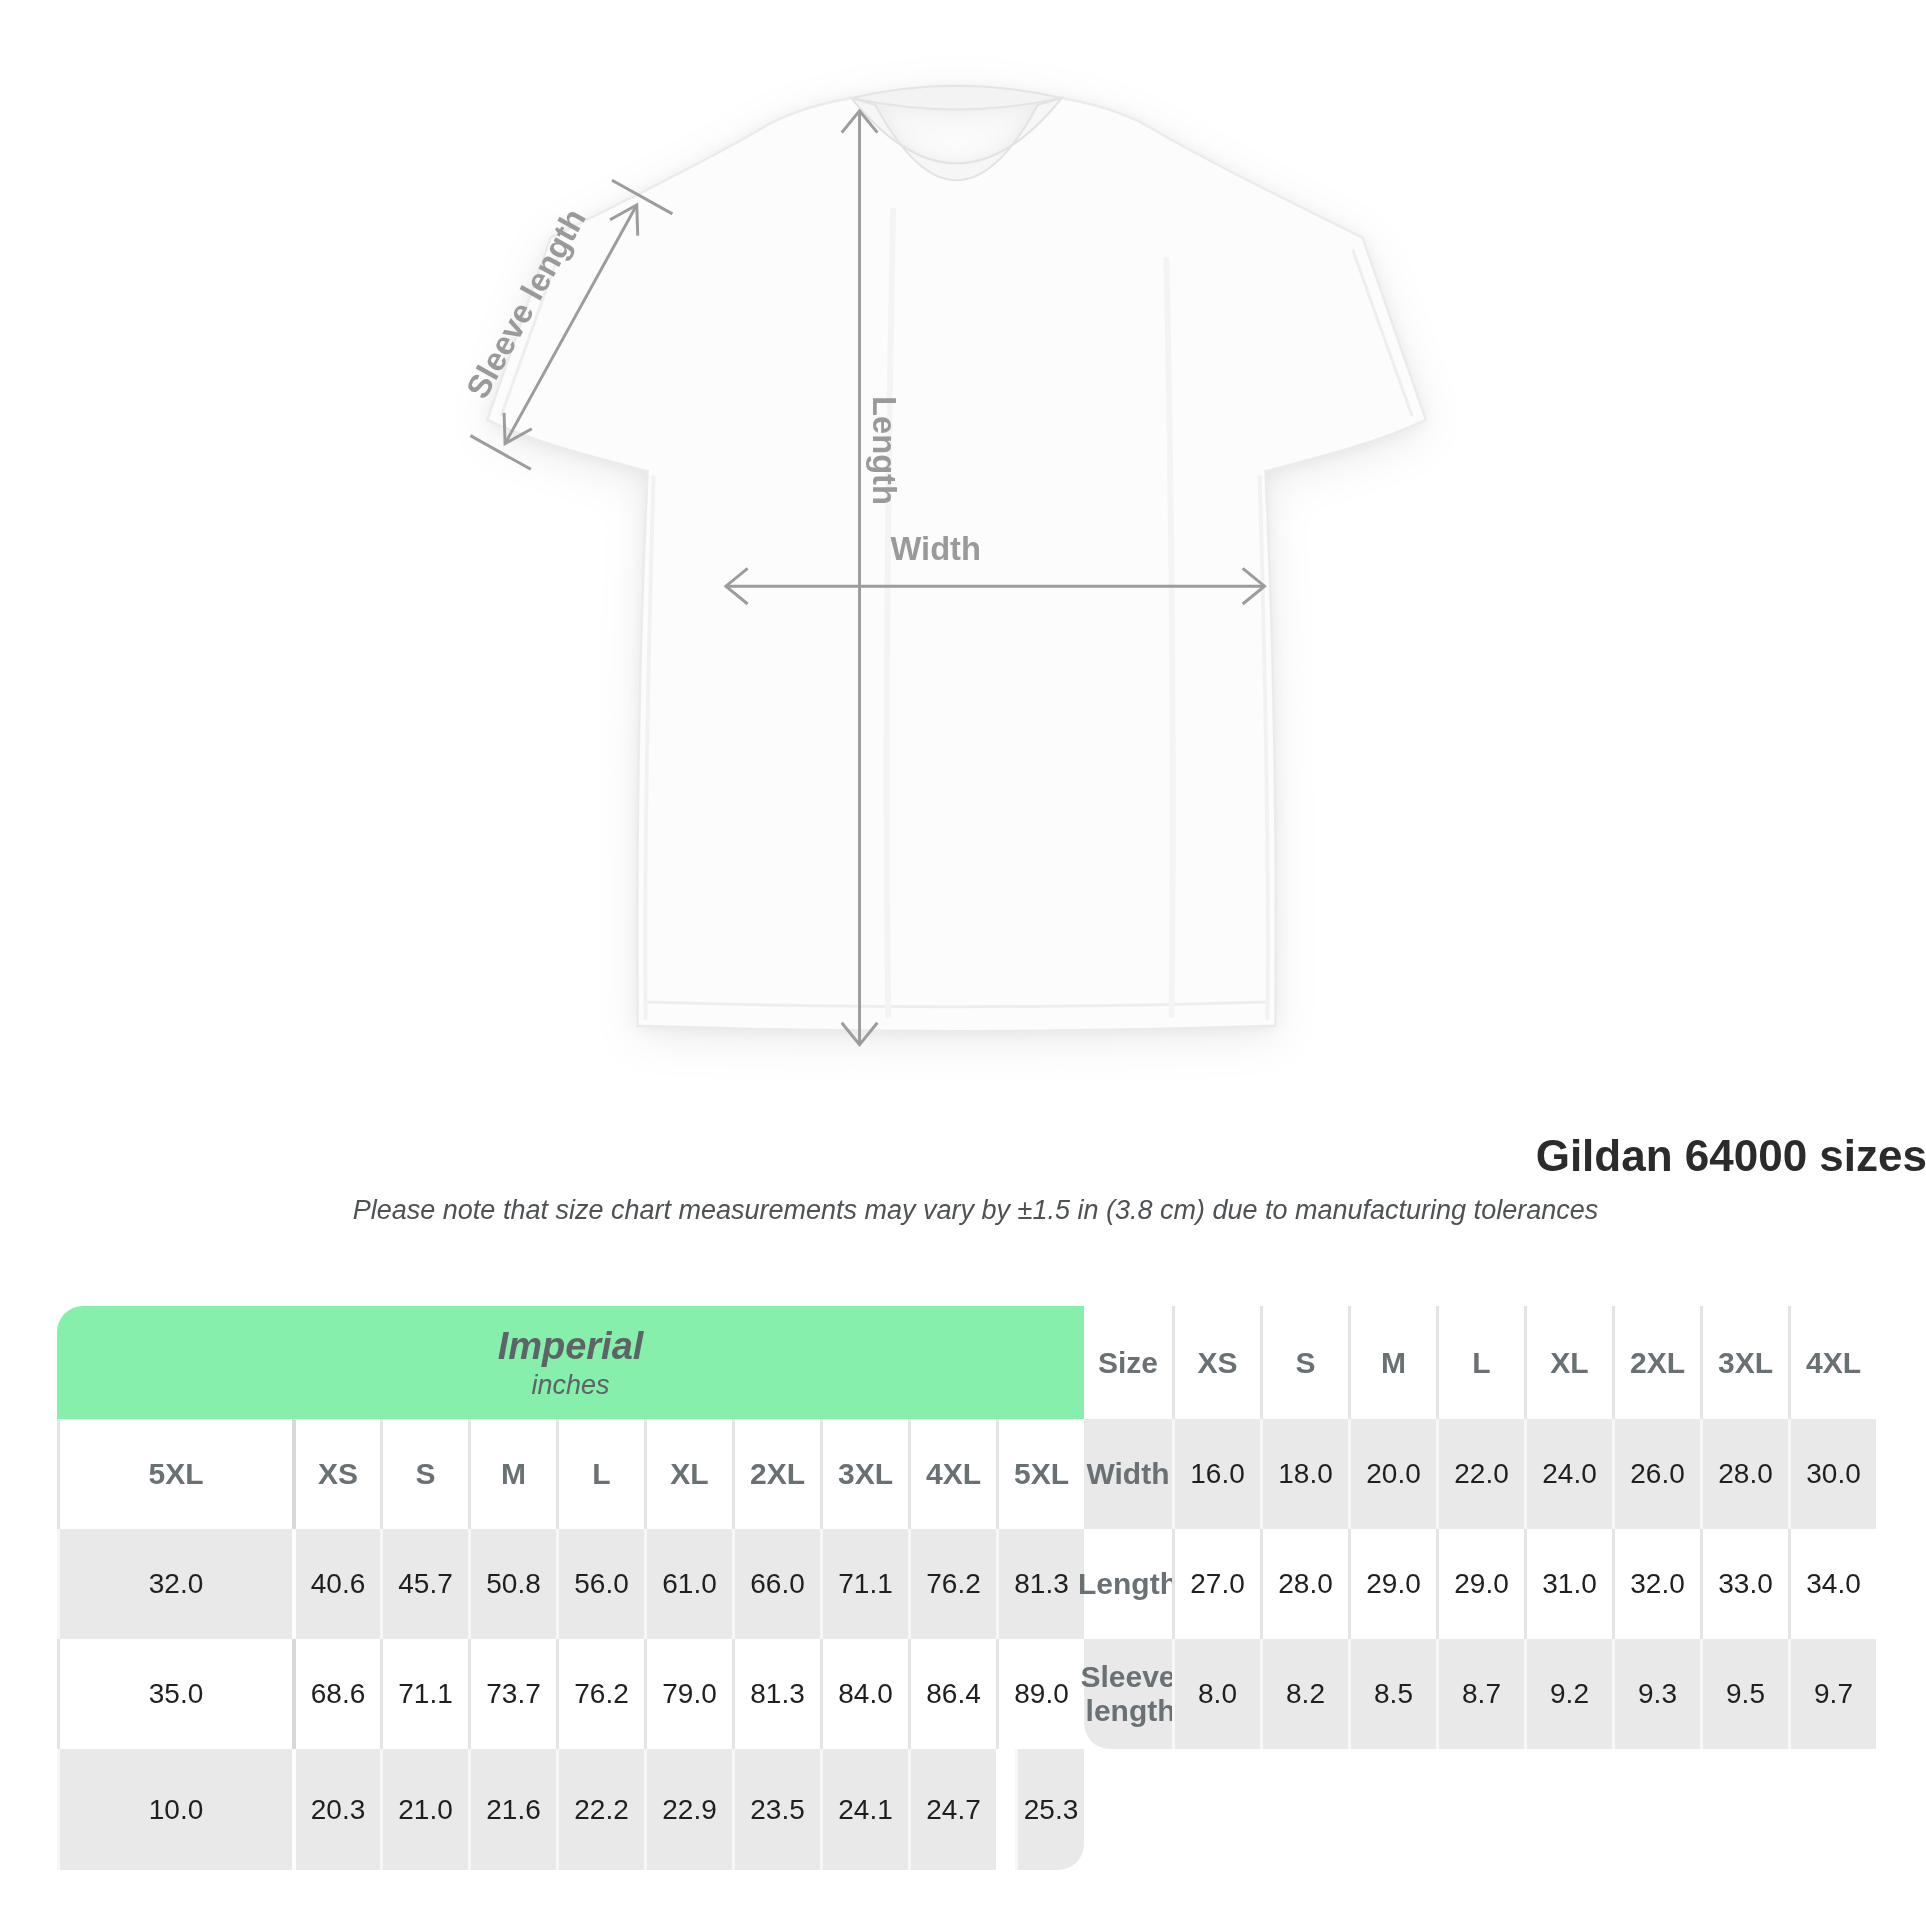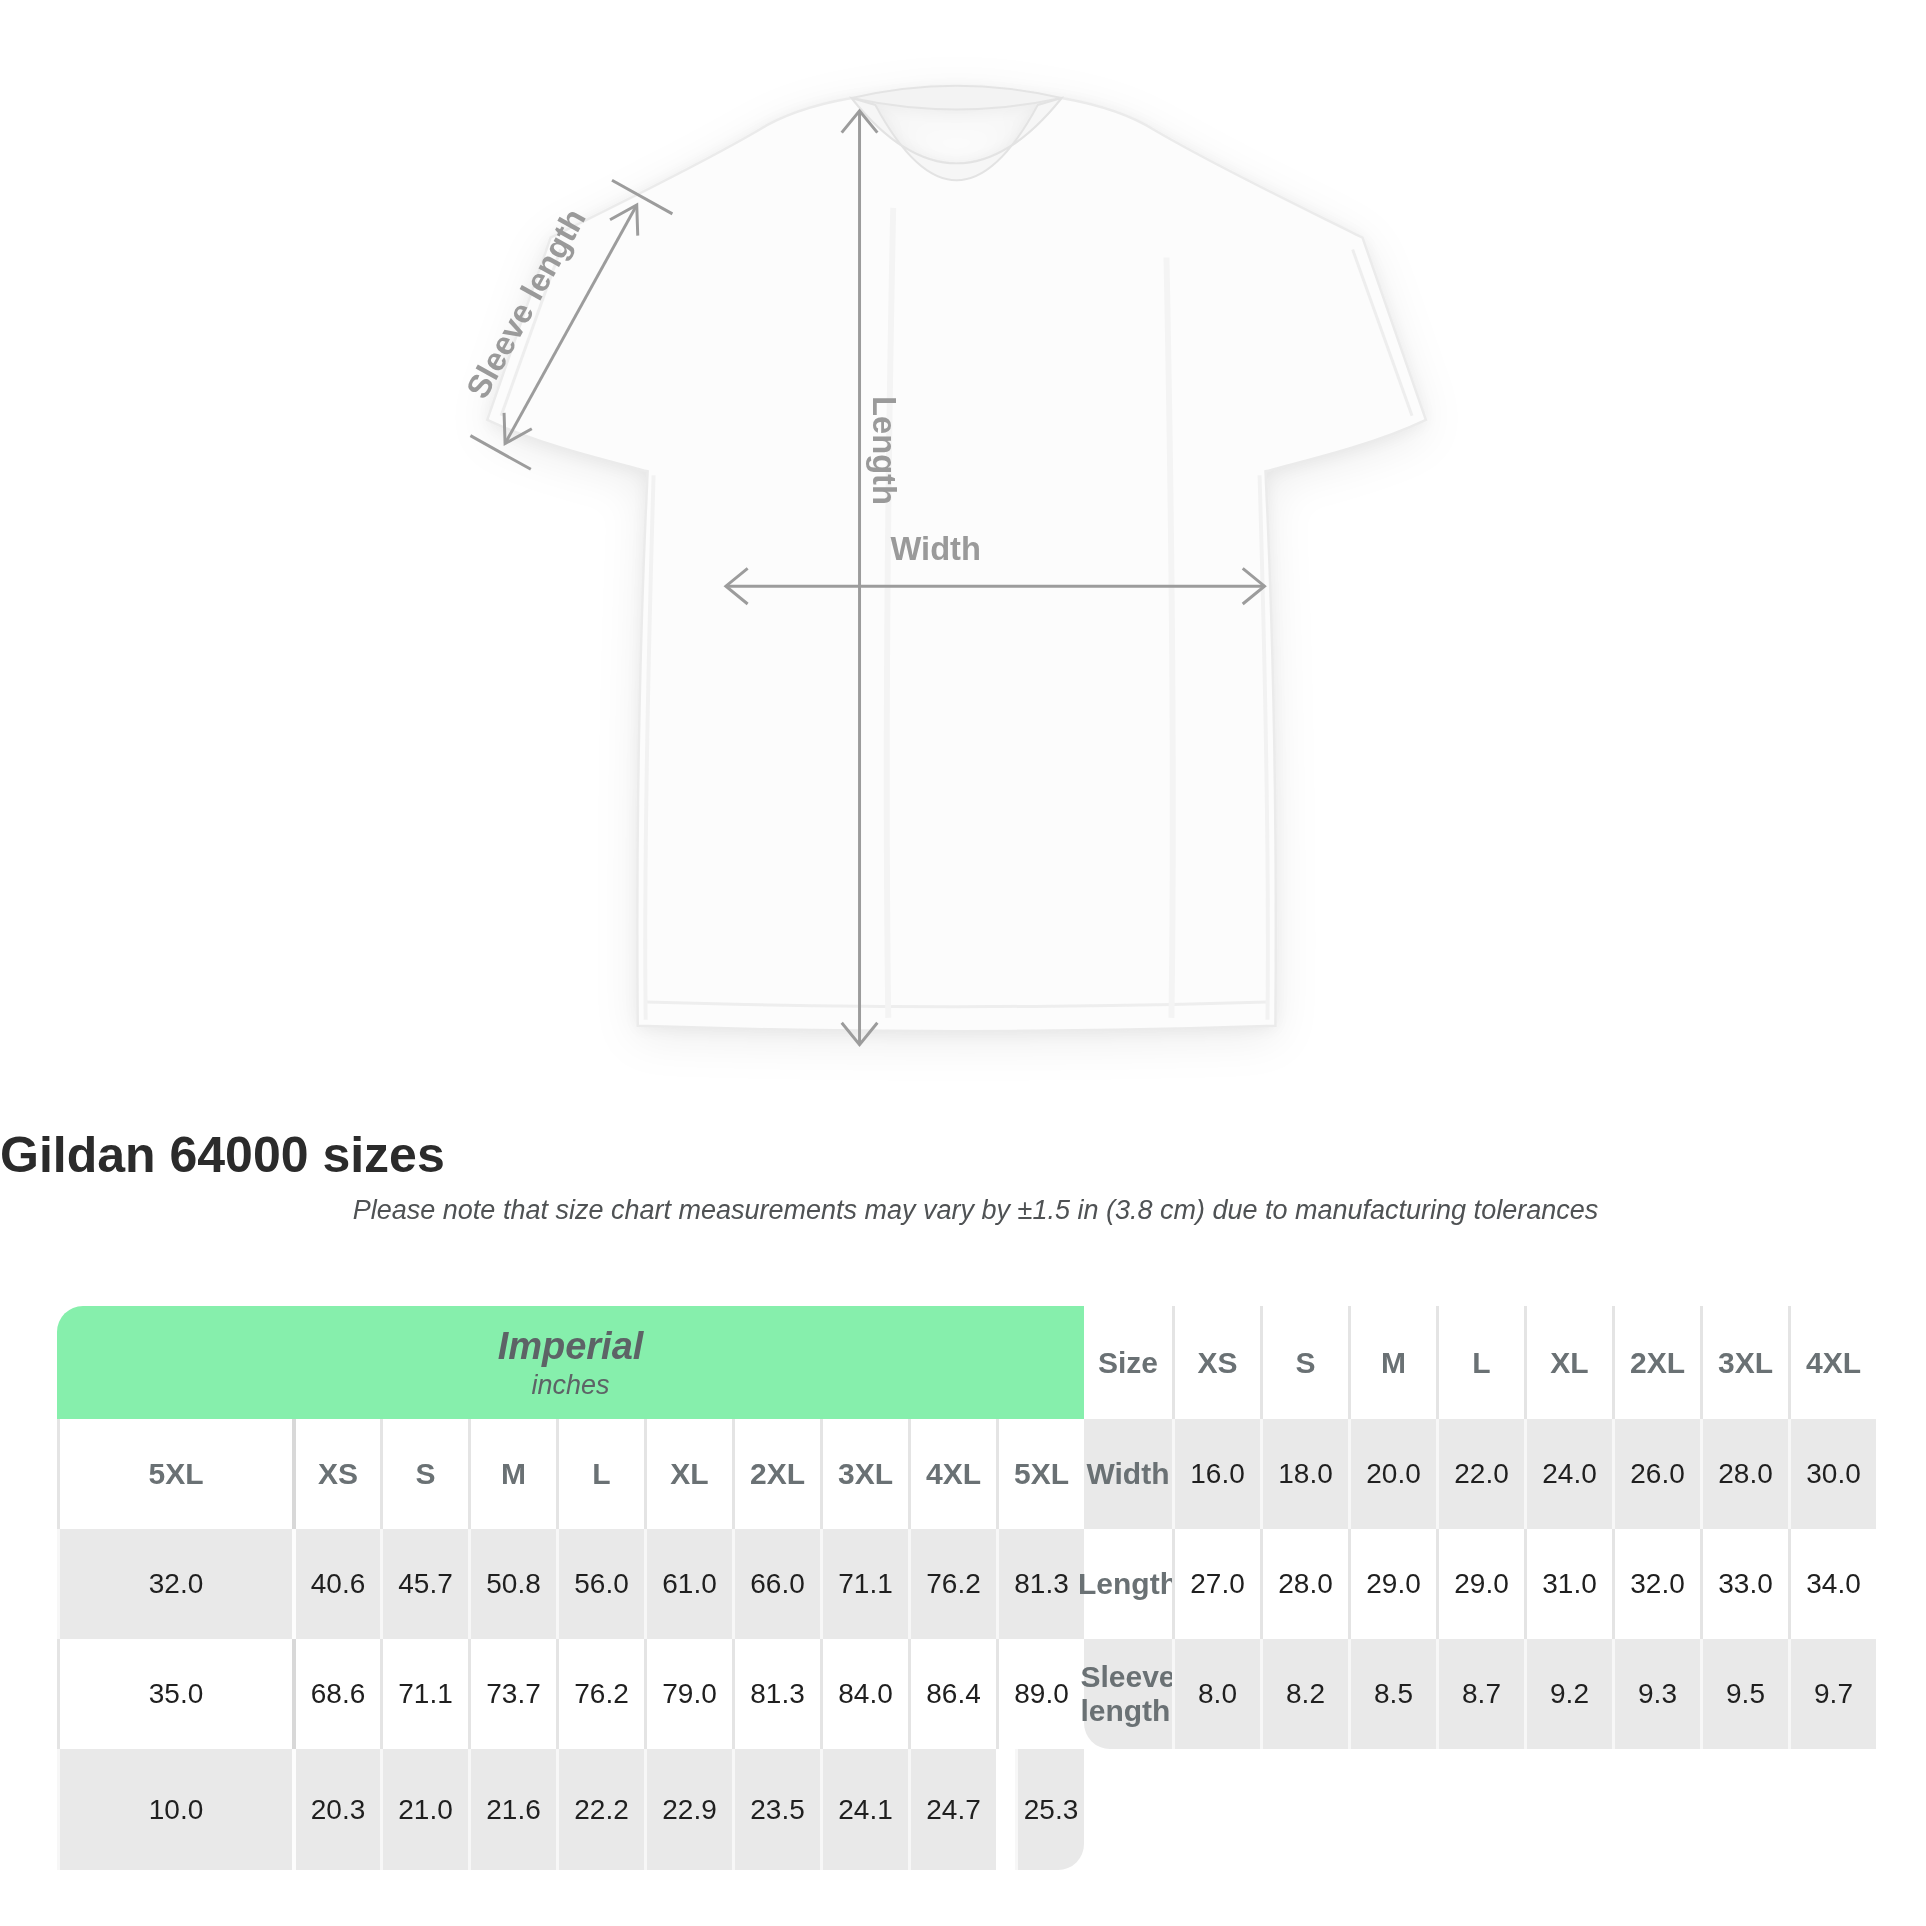--- a/index.html
+++ b/index.html
@@ -4,33 +4,33 @@
 <style>
   html,body{margin:0;padding:0;background:#ffffff;width:1927px;height:1927px;overflow:hidden;
     font-family:"Liberation Sans", sans-serif;}
   
   .diagram-wrap{width:1927px;height:1104px;position:relative;}
   .diagram-wrap svg{display:block;}
   .shirt{filter:drop-shadow(0 10px 22px rgba(0,0,0,0.07)) drop-shadow(0 2px 8px rgba(0,0,0,0.05));}
   .ann{stroke:#9c9c9c;stroke-width:3;fill:none;}
   .ann-text{fill:#9a9a9a;font-weight:bold;font-size:33px;font-family:"Liberation Sans",sans-serif;}
   
-  .title{margin:26px 0 0 0;text-align:left;font-size:50px;font-weight:bold;color:#2b2b2b;line-height:51px;}
+  .title{margin:26px 0 0 0;text-align:right;font-size:44px;font-weight:bold;color:#2b2b2b;line-height:51px;}
   .subtitle{margin:12px 0 0 0;text-align:center;font-style:italic;font-size:27px;color:#4f5254;line-height:34px;padding-left:24px;}
   
   .size-table{display:grid;margin:79px 57px 0 57px;width:1812px;
     grid-template-columns:235px repeat(18,88px);
     grid-template-rows:113px 110px 110px 110px 121px;}
   .band{background:#86efac;display:flex;flex-direction:column;align-items:center;justify-content:center;}
   .band-left{grid-column:1 / span 10;border-top-left-radius:26px;}
   .band-right{grid-column:11 / span 9;border-top-right-radius:26px;}
   .band .g-label{font-size:38px;font-weight:bold;font-style:italic;color:#5d6366;}
   .band .g-sub{font-size:27px;font-style:italic;color:#5d6366;margin-top:2px;}
   .cell{display:flex;align-items:center;justify-content:center;font-size:28px;color:#1f1f1f;}
-  .lab{font-weight:bold;color:#6a7174;font-size:30px;}
+  .lab{font-weight:bold;color:#6a7174;font-size:30px;text-align:right;}
   .hd{font-weight:bold;color:#6a7174;font-size:30px;}
   .r-white .cell{background:#ffffff;}
   .r-gray .cell{background:#e9e9e9;}
   
   .r-white .c{border-left:3px solid #e4e4e4;}
   .r-gray  .c{border-left:3px solid #f7f7f7;}
   .r-white .b{border-left:4px solid #d8d8d8;}
   .r-gray  .b{border-left:4px solid #fdfdfd;}
   .corner-bl{border-bottom-left-radius:26px;}
   .corner-br{border-bottom-right-radius:26px;margin-left:19px;}

